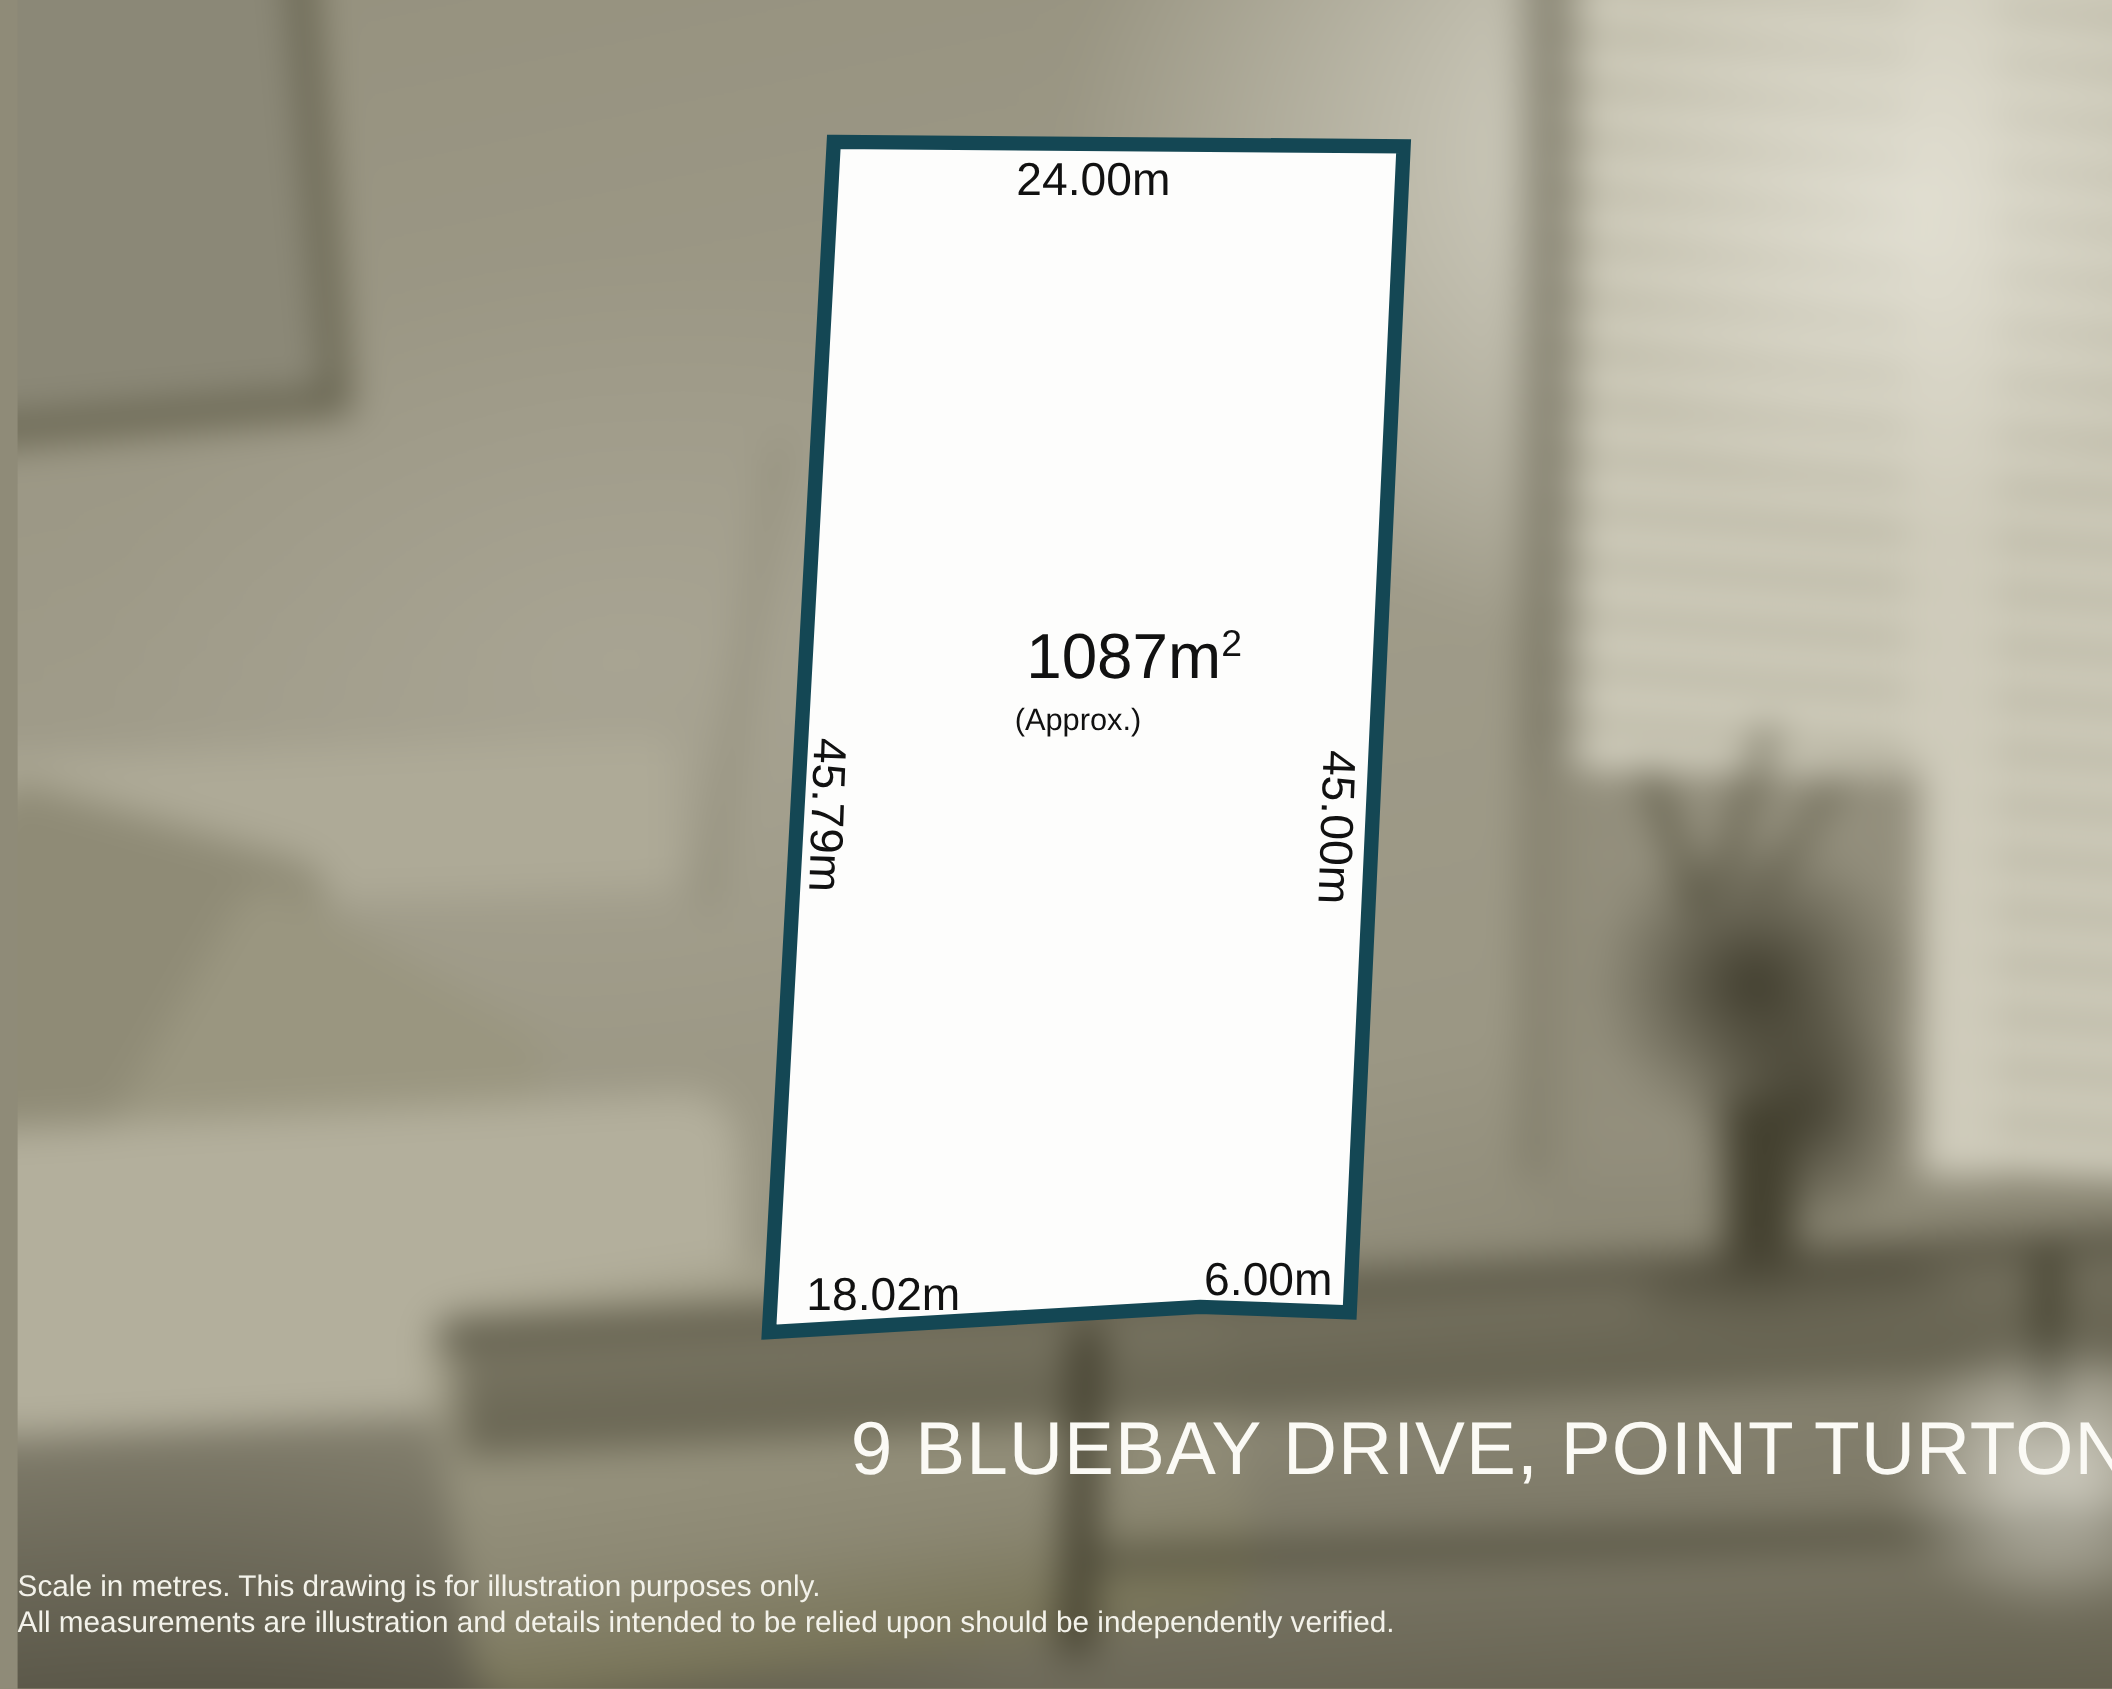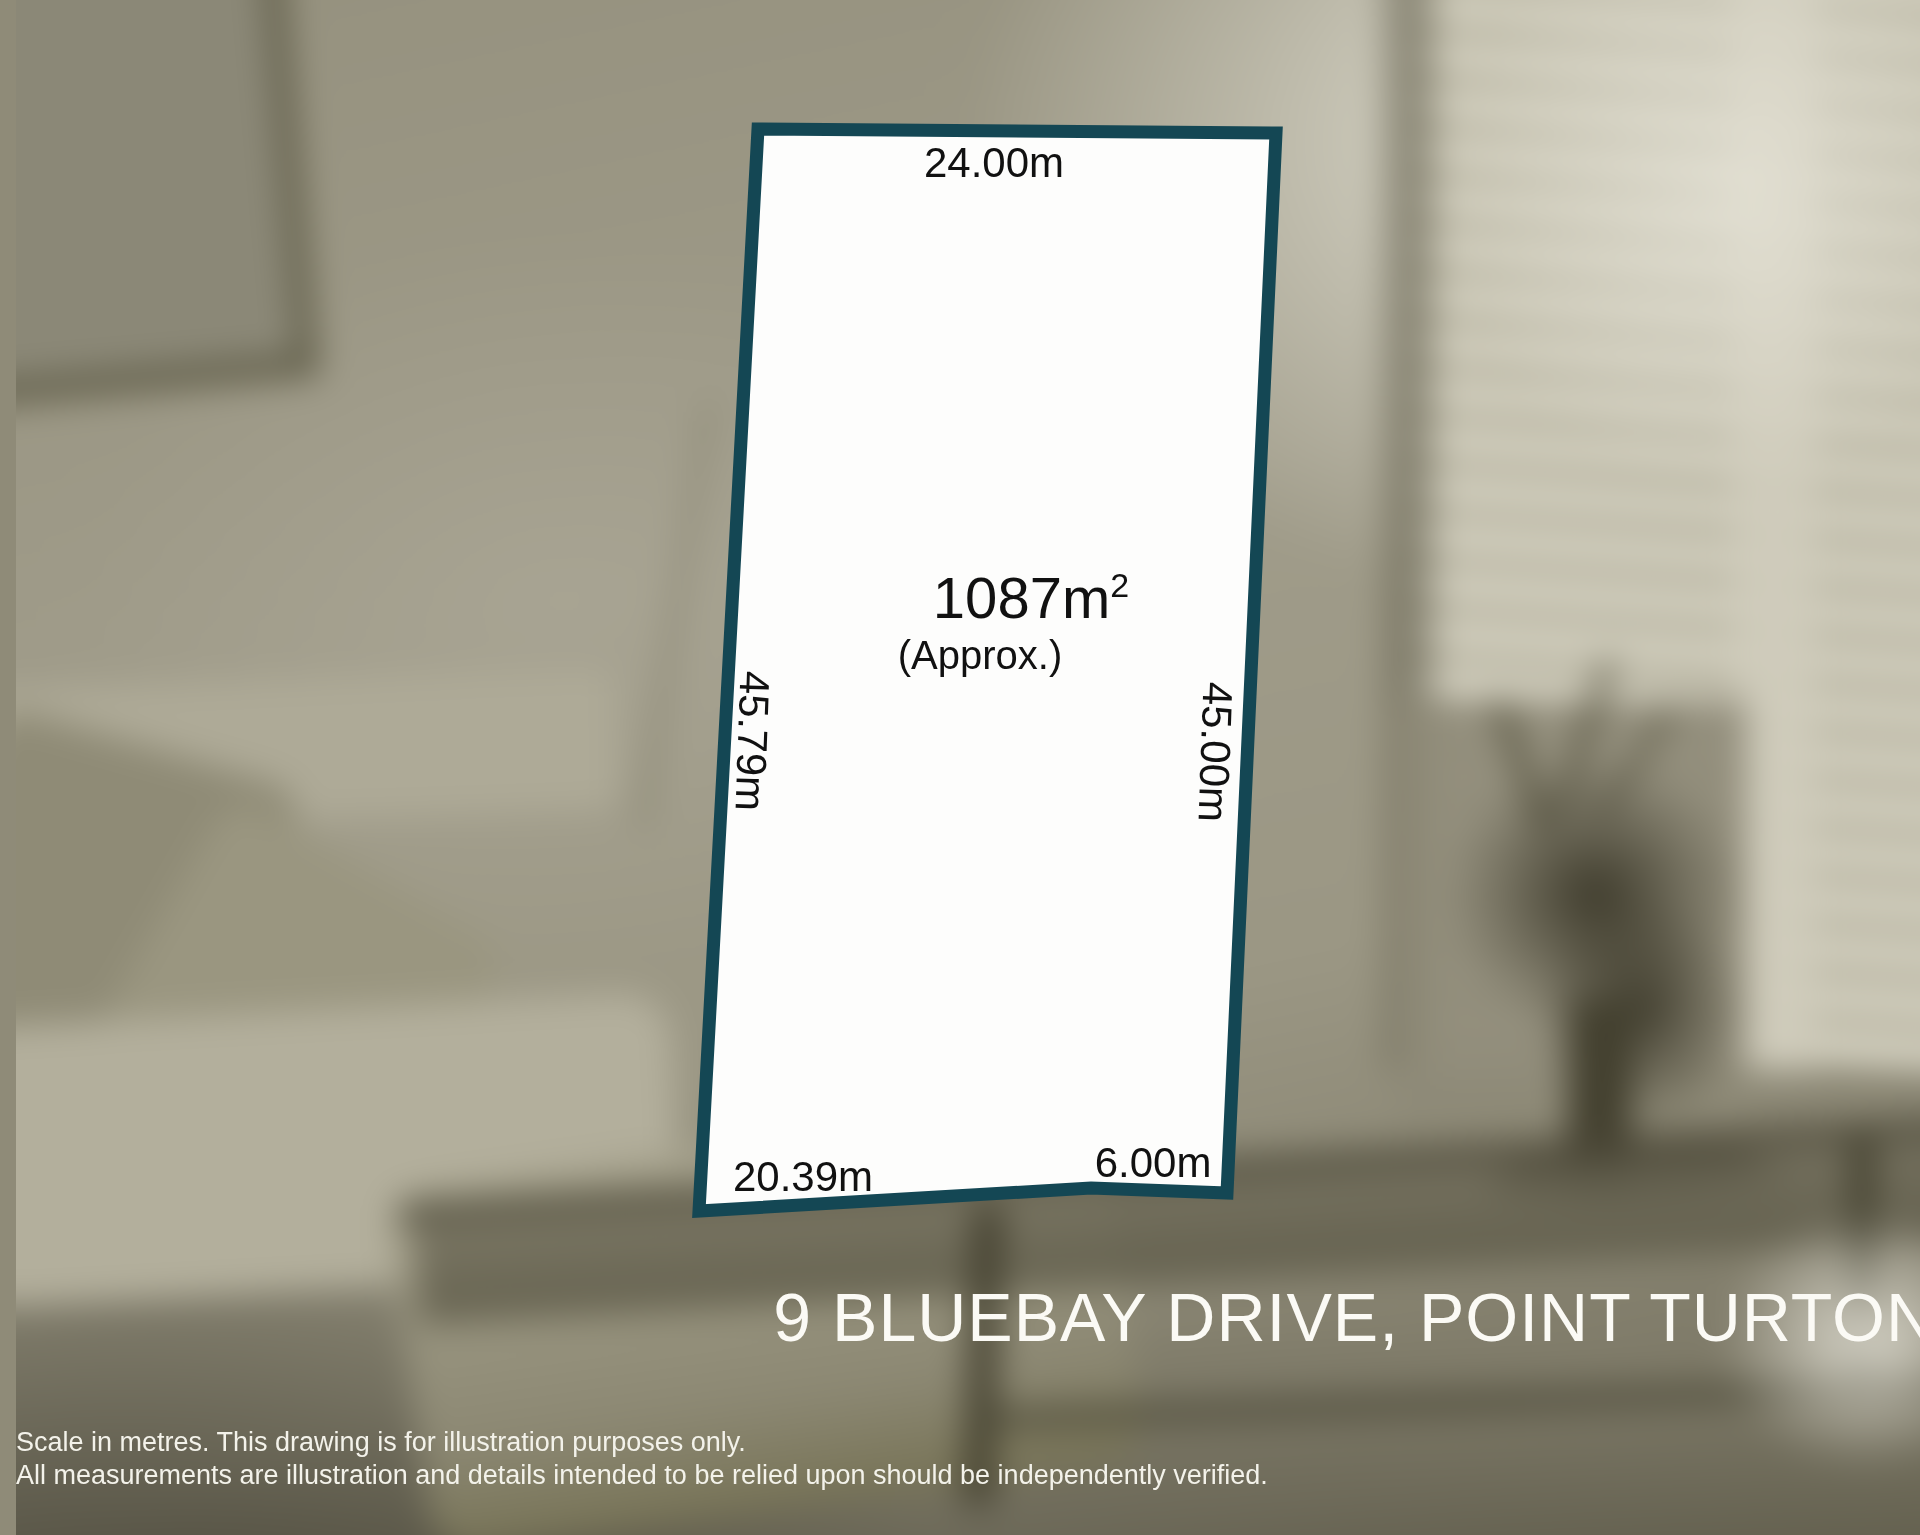--- a/index.html
+++ b/index.html
@@ -64,21 +64,21 @@
     transform:translate(-50%,-50%);white-space:nowrap;
   }
   .dim-label.rot{transform:translate(-50%,-50%) rotate(92deg);}
   .area-label{
     position:absolute;left:975px;top:597px;transform:translate(-50%,-50%);
     color:#111;font-size:58px;white-space:nowrap;margin-left:40px;
   }
   .area-label sup{font-size:34px;vertical-align:super;line-height:0;}
   .approx-label{
     position:absolute;left:964px;top:655px;transform:translate(-50%,-50%);
-    color:#111;font-size:40px;white-space:nowrap;
+    color:#111;font-size:28px;white-space:nowrap;
   }
 
   
   .address{
     position:absolute;left:0;top:1278px;width:1920px;text-align:right;
     color:#fbfaf5;font-size:68px;letter-spacing:1px;white-space:nowrap;
   }
   .disclaimer{
     position:absolute;left:0;top:1426px;width:1920px;text-align:left;
     color:#f3f2ea;font-size:27px;line-height:33px;
@@ -124,21 +124,21 @@
   <svg class="lot-svg" viewBox="0 0 1920 1535">
     <polygon points="742,129 1260,133 1211,1193 1075,1188 683,1211" fill="#fdfdfc" stroke="#144754" stroke-width="13" stroke-linejoin="miter"></polygon>
   </svg>
 
   <div class="dim-label" style="left: 978px; top: 163px; color: rgb(17, 17, 17);">24.00m</div>
 
   <div class="dim-label rot" style="left: 736px; top: 741px; color: rgb(17, 17, 17);">45.79m</div>
 
   <div class="dim-label rot" style="left: 1199px; top: 752px; color: rgb(17, 17, 17);">45.00m</div>
 
-  <div class="dim-label" style="left: 787px; top: 1177px; color: rgb(17, 17, 17);">20.39m</div>
+  <div class="dim-label" style="left: 787px; top: 1177px; color: rgb(17, 17, 17);">18.02m</div>
 
   <div class="dim-label" style="left: 1137px; top: 1163px; color: rgb(17, 17, 17); text-align: center;">6.00m</div>
 
   <div class="area-label" style="color: rgb(17, 17, 17);">
     <span>1087m</span><sup>2</sup>
   </div>
   <div class="approx-label" style="color: rgb(17, 17, 17);">(Approx.)</div>
 
   <div class="address">9 BLUEBAY DRIVE, POINT TURTON</div>
 

